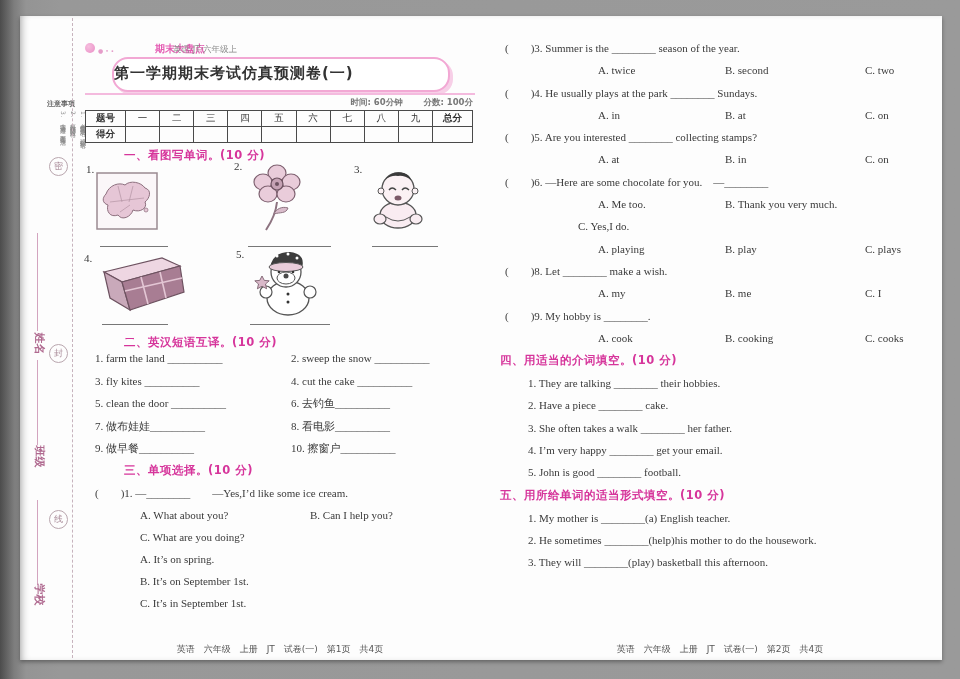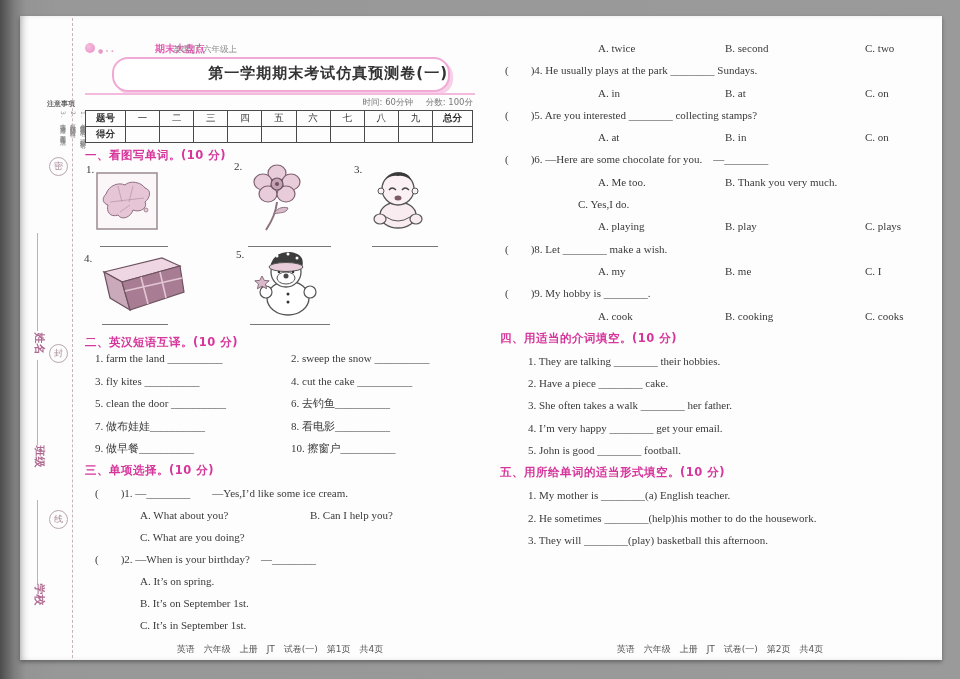--- a/index.html
+++ b/index.html
@@ -25,34 +25,34 @@
 
   
   .brand-row{position:absolute;left:85px;top:42px;width:392px;height:14px;}
   .logo-dot{position:absolute;left:0;top:1px;width:10px;height:10px;border-radius:50%;
             background:radial-gradient(circle at 35% 35%, #f6bede, #ea8ec6);}
   .logo-dots{position:absolute;left:13px;top:5px;font:6px "DejaVu Sans", sans-serif;color:#e59cc9;}
   .brand-name{position:absolute;left:28px;top:0;font:bold 10px/14px "DejaVu Sans", sans-serif;color:#e45ab2;margin-left:42px;}
   .brand-series{position:absolute;left:88px;top:1px;font:8.5px/13px "DejaVu Sans", sans-serif;color:#8a8a8a;}
   .banner{position:absolute;left:112px;top:57px;width:334px;height:31px;background:#fff;
           border:2px solid #f2a8d4;border-radius:16px;box-shadow:3px 3px 0 #f7cfe7;
-          text-align:right;font:bold 15px/29px "DejaVu Sans", sans-serif;color:#333;letter-spacing:1px;}
+          text-align:left;font:bold 15px/29px "DejaVu Sans", sans-serif;color:#333;letter-spacing:1px;}
   .banner-underline{position:absolute;left:85px;top:93px;width:390px;height:2px;background:#f4bade;}
   .time-row{position:absolute;left:85px;top:97px;width:388px;text-align:right;
             font:8.5px/11px "DejaVu Sans", sans-serif;color:#777;}
-  .time-row span{margin-left:10px;}
+  .time-row span{margin-left:18px;font-weight:bold;}
 
   
   .score-table{position:absolute;left:85px;top:110px;width:388px;border-collapse:collapse;
                font:9.5px "DejaVu Sans", sans-serif;color:#333;table-layout:fixed;}
   .score-table td{border:1px solid #4a4a4a;height:15px;text-align:center;padding:0;}
   .score-table td.lab{font-weight:bold;}
 
   
-  .sec-title{font:bold 11.5px/13px "DejaVu Sans", sans-serif;color:#d6359b;letter-spacing:.5px;}
+  .sec-title{font:bold 11.5px/13px "DejaVu Sans", sans-serif;color:#d6359b;letter-spacing:.5px;margin-left:39px;}
 
   
   .pic-item{position:absolute;}
   .pnum{position:absolute;left:0;top:2px;font:11px/12px "Liberation Serif", serif;color:#3a3a3a;}
   .pic-box{position:absolute;}
   .ans-line{position:absolute;bottom:0;border-bottom:1px solid #777;}
 
   
   .txt{font:11px/12.5px "Liberation Serif", serif;color:#3a3a3a;margin:0;}
   .sec2{position:absolute;left:95px;top:352px;width:380px;}
@@ -285,35 +285,35 @@
   <div class="sec3">
     <div class="sec-title ln">三、单项选择。(10 分)</div>
     <p class="txt ln stem">(　　)1. —________　　—Yes,I’d like some ice cream.</p>
     <div class="choices ln">
       <p class="txt c1">A. What about you?</p>
       <p class="txt">B. Can I help you?</p>
     </div>
     <div class="choices ln">
         <p class="txt">C. What are you doing?</p>
       </div>
-    <p class="txt ln stem">(　　)2. —When is your birthday?　—________</p>
     <div class="choices ln">
         <p class="txt">A. It’s on spring.</p>
       </div>
     <div class="choices ln">
         <p class="txt">B. It’s on September 1st.</p>
       </div>
     <div class="choices ln">
         <p class="txt">C. It’s in September 1st.</p>
       </div>
   </div>
 
   <div class="footer fl">英语　六年级　上册　JT　试卷(一)　第1页　共4页</div>
 
   <div class="rightcol">
+    <p class="txt ln stem">(　　)3. Summer is the ________ season of the year.</p>
     <div class="choices ln">
       <p class="txt c1">A. twice</p>
       <p class="txt c2">B. second</p>
       <p class="txt">C. two</p>
     </div>
     <p class="txt ln stem">(　　)4. He usually plays at the park ________ Sundays.</p>
     <div class="choices ln">
       <p class="txt c1">A. in</p>
       <p class="txt c2">B. at</p>
       <p class="txt">C. on</p>

